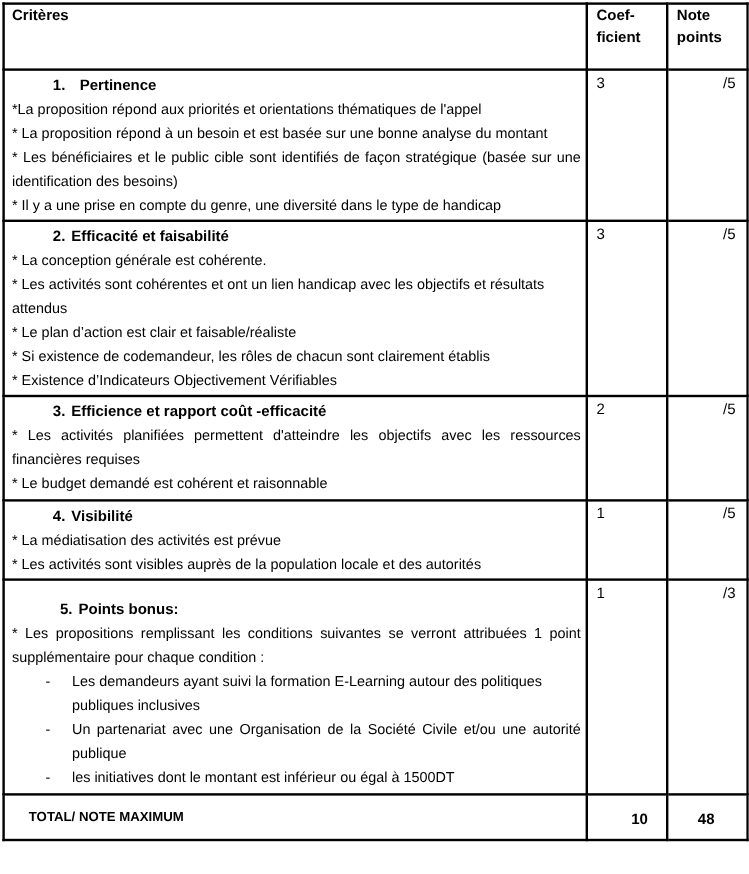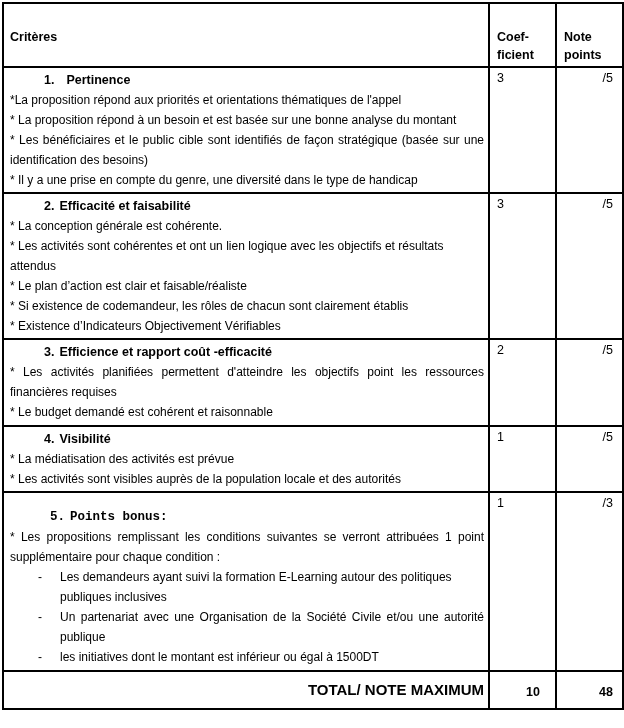--- a/index.html
+++ b/index.html
@@ -31,21 +31,21 @@
   col.c2 { width: 67px; }
   col.c3 { width: 67px; }
 
   
   tr.hdr { height: 55px; }
   th {
     text-align: left;
     font-size: 12.5px;
     font-weight: bold;
     line-height: 18px;
-    padding: 24px 4px 2px 6px;
+    padding: 0 4px 2px 6px;
   }
   th.coef, th.note { padding-left: 7px; margin-left: 24px; }
 
   
   tr.r1 { height: 114px; }
   tr.r2 { height: 142px; margin-left: 12px; }
   tr.r3 { height: 87px; margin-left: 48px; }
   tr.r4 { height: 54px; }
   tr.r5 { height: 179px; }
   tr.total-row { height: 38px; }
@@ -53,21 +53,21 @@
   td.crit {
     font-size: 12px;
     line-height: 20px;
     padding: 2px 4px 2px 6px;
   }
   .heading {
     font-weight: bold;
     font-size: 12.5px;
     padding-left: 34px;
   }
-  .r5 .heading { padding-left: 40px; padding-top: 12px; font-family: Liberation Mono, monospace; }
+  .r5 .heading { padding-left: 40px; padding-top: 12px; }
   .num { margin-right: 5px; }
   .r1 .num { margin-right: 12px; }
   .para { }
   .justify { text-align: justify; }
 
   .dash-row {
     display: flex;
     padding-left: 28px;
   }
   .dash { flex: 0 0 22px; }
@@ -80,25 +80,24 @@
   }
   td.note {
     font-size: 12.5px;
     padding: 3px 9px 0 4px;
     text-align: right;
   }
   tr.total-row td { vertical-align: middle; font-weight: bold; padding-left: 36px; }
   tr.total-row td.crit { padding-left: 0; }
   .total-label {
     font-weight: bold;
-    font-size: 15px;
+    font-size: 11px;
     padding-left: 20px;
-    text-align: right;
-  }
-  tr.total-row td.note { text-align: right; padding-left: 7px; }
+  }
+  tr.total-row td.note { text-align: center; padding-left: 7px; }
 </style>
 </head>
 <body>
 
 <div class="doc">
   <table class="criteria">
     <colgroup>
       <col class="c1">
         <col class="c2">
         <col class="c3">
@@ -124,35 +123,35 @@
       <td class="coef">3</td>
       <td class="note">/5</td>
     </tr>
 
     <tr class="r2">
       <td class="crit">
         <div class="heading">
           <span class="num">2.</span><span>Efficacité et faisabilité</span>
         </div>
         <div class="para">* La conception générale est cohérente.</div>
-        <div class="para">* Les activités sont cohérentes et ont un lien logique avec les objectifs et résultats attendus</div>
+        <div class="para">* Les activités sont cohérentes et ont un lien handicap avec les objectifs et résultats attendus</div>
         <div class="para">* Le plan d’action est clair et faisable/réaliste</div>
         <div class="para">* Si existence de codemandeur, les rôles de chacun sont clairement établis</div>
         <div class="para">* Existence d’Indicateurs Objectivement Vérifiables</div>
       </td>
       <td class="coef">3</td>
       <td class="note">/5</td>
     </tr>
 
     <tr class="r3">
       <td class="crit">
         <div class="heading">
           <span class="num">3.</span><span>Efficience et rapport coût -efficacité</span>
         </div>
-        <div class="para justify">* Les activités planifiées permettent d'atteindre les objectifs point les ressources financières requises</div>
+        <div class="para justify">* Les activités planifiées permettent d'atteindre les objectifs avec les ressources financières requises</div>
         <div class="para">* Le budget demandé est cohérent et raisonnable</div>
       </td>
       <td class="coef">2</td>
       <td class="note">/5</td>
     </tr>
 
     <tr class="r4">
       <td class="crit">
         <div class="heading">
           <span class="num">4.</span><span>Visibilité</span>

